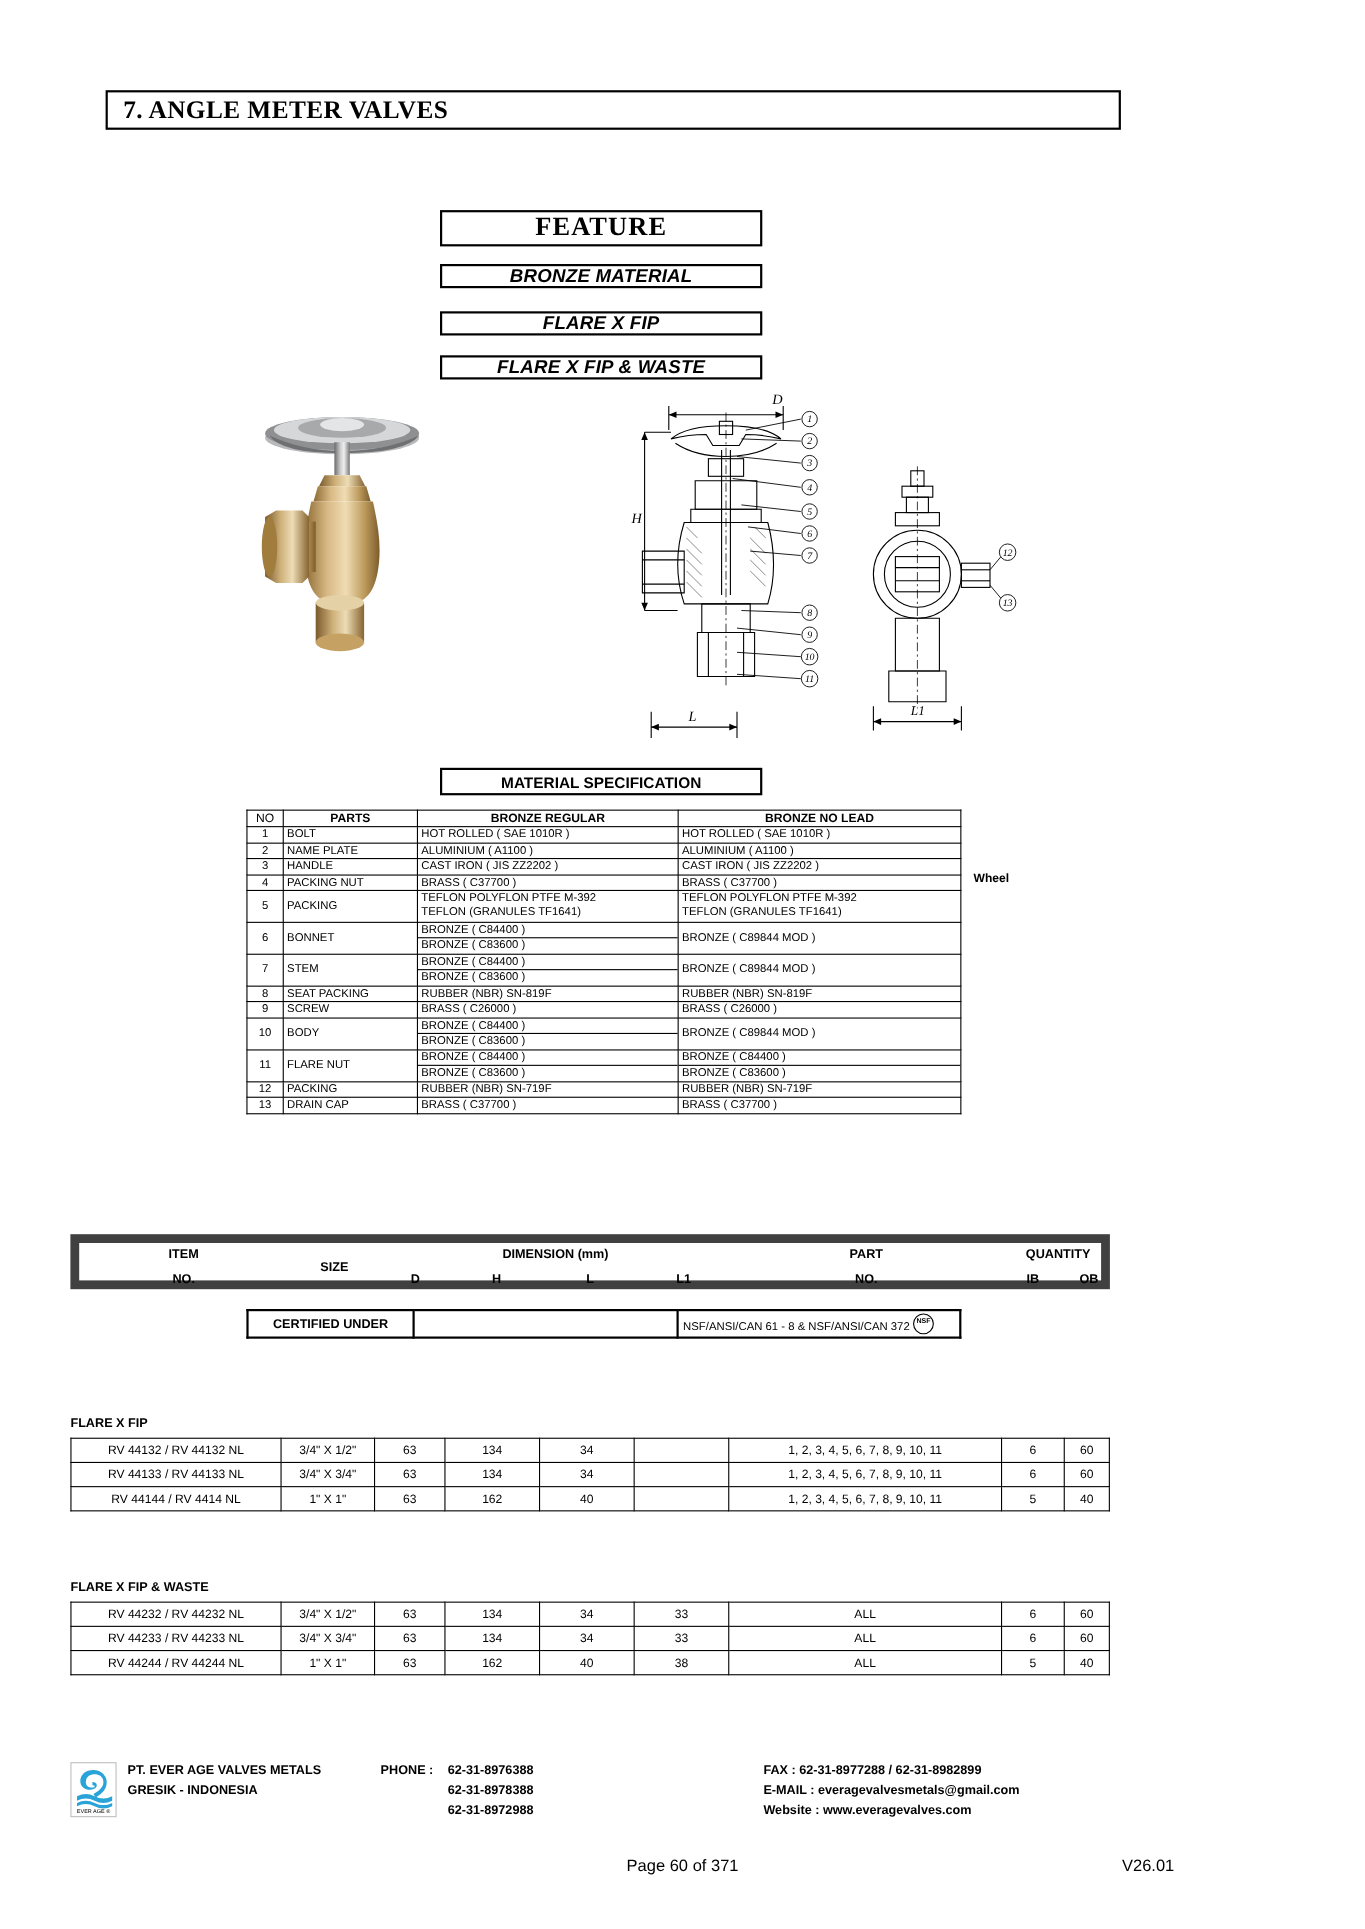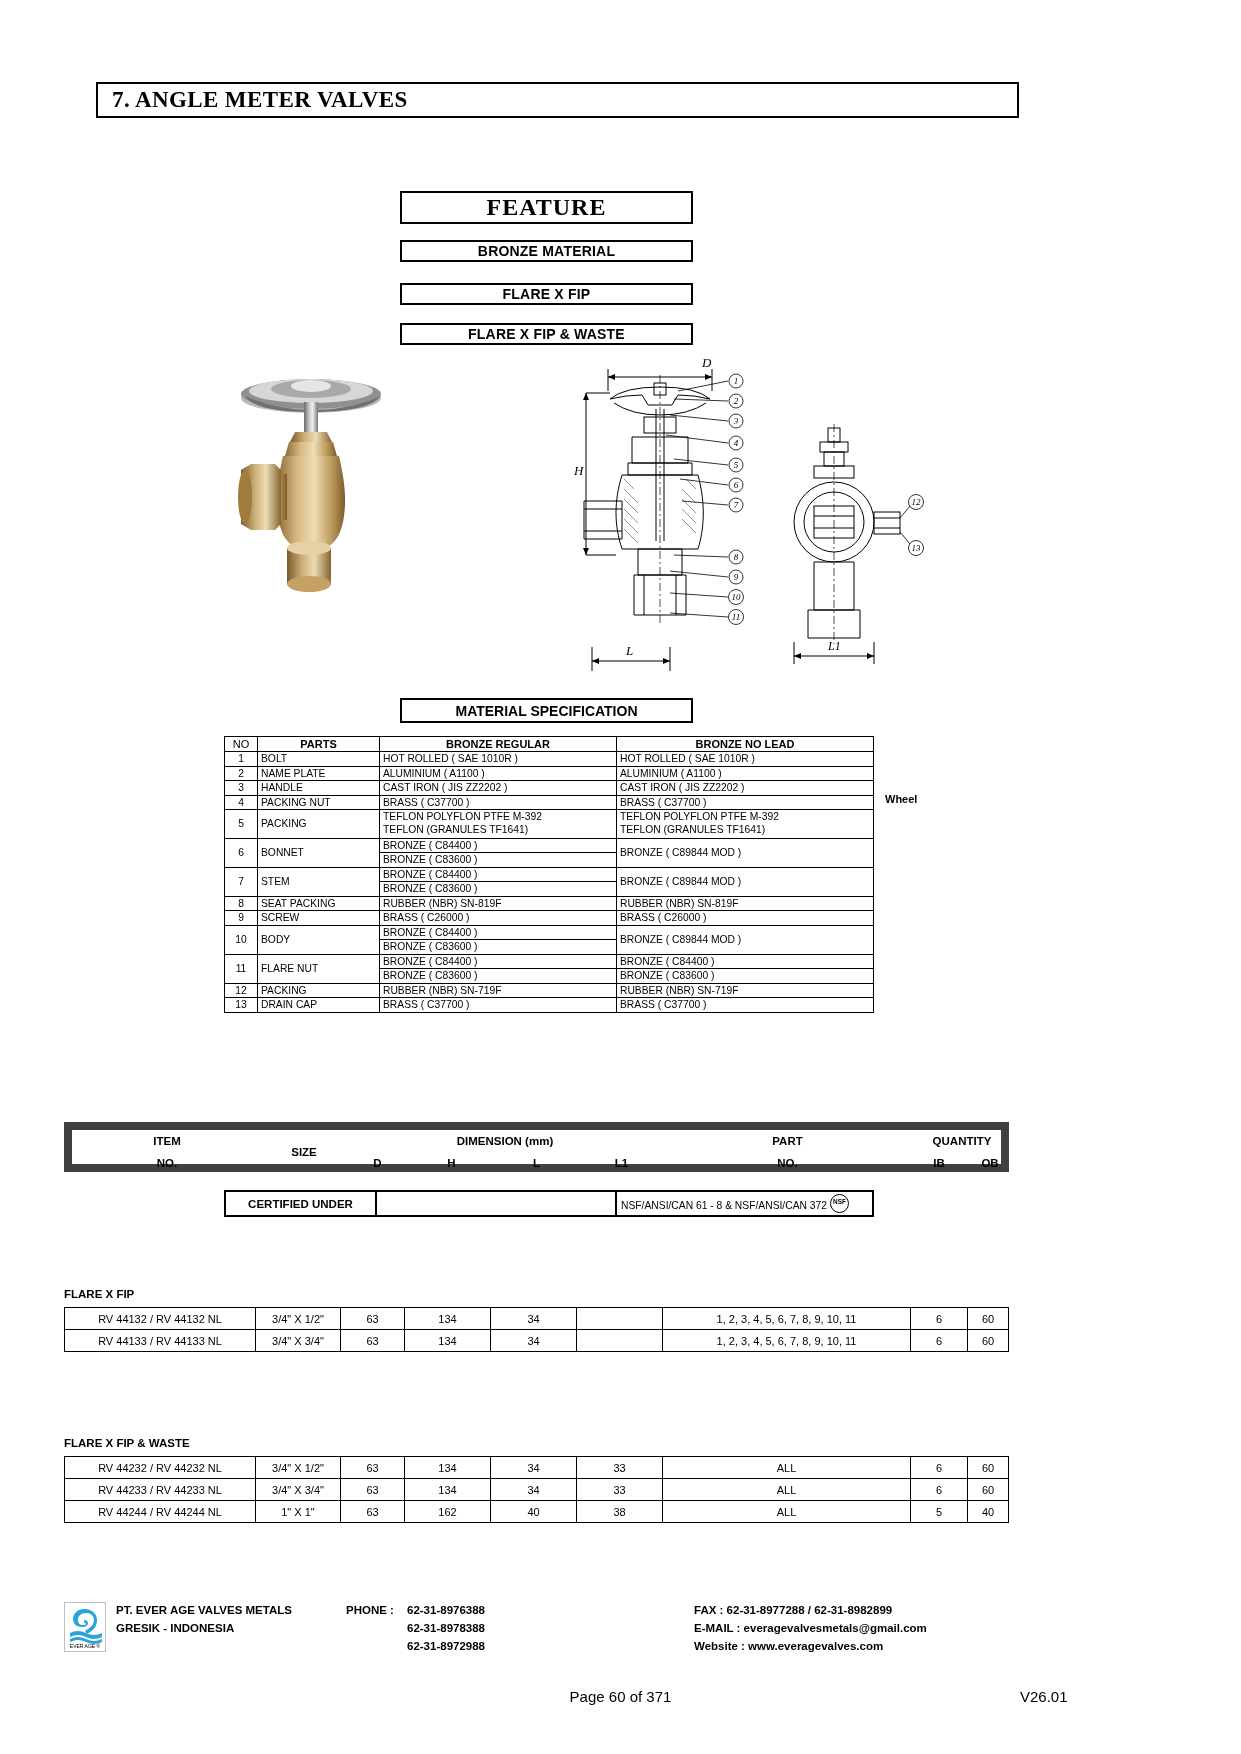--- a/index.html
+++ b/index.html
@@ -14,21 +14,21 @@
   #sec2{left:96px;top:128px;width:923px;height:36px;}
 
   
   .fbox{position:absolute;border:2px solid #000;box-sizing:border-box;
         display:flex;align-items:center;justify-content:center;}
   #feature-title{left:400px;top:191px;width:293px;height:33px;}
   #feature-title span{font-family:"Liberation Serif",serif;font-weight:bold;font-size:24px;letter-spacing:1px;}
   #feat1{left:400px;top:240px;width:293px;height:22px;}
   #feat2{left:400px;top:283px;width:293px;height:22px;}
   #feat3{left:400px;top:323px;width:293px;height:22px;}
-  .fbox .small{font-size:14px;font-weight:bold;letter-spacing:.2px;}
+  .fbox .small{font-size:17px;font-weight:bold;letter-spacing:.2px;font-style:italic;}
 
   
   #photo{position:absolute;left:215px;top:358px;width:190px;height:300px;}
 
   
   #drawing{position:absolute;left:570px;top:355px;width:340px;height:330px;}
   #drawing2{position:absolute;left:770px;top:420px;width:160px;height:250px;}
 
   
   #matspec{left:400px;top:698px;width:293px;height:25px;}
@@ -497,20 +497,31 @@
           <td class="w-item">RV 44133 / RV 44133 NL</td>
           <td class="w-size">3/4" X 3/4"</td>
           <td class="w-d">63</td>
           <td class="w-h">134</td>
           <td class="w-l">34</td>
           <td class="w-l1"></td>
           <td class="w-part">1, 2, 3, 4, 5, 6, 7, 8, 9, 10, 11</td>
           <td class="w-ib">6</td>
           <td class="w-ob">60</td>
         </tr>
+        <tr>
+          <td class="w-item">RV 44144 / RV 4414 NL</td>
+          <td class="w-size">1" X 1"</td>
+          <td class="w-d">63</td>
+          <td class="w-h">162</td>
+          <td class="w-l">40</td>
+          <td class="w-l1"></td>
+          <td class="w-part">1, 2, 3, 4, 5, 6, 7, 8, 9, 10, 11</td>
+          <td class="w-ib">5</td>
+          <td class="w-ob">40</td>
+        </tr>
       </tbody>
     </table>
 
   <div class="dim-label" id="lbl-waste">FLARE X FIP &amp; WASTE</div>
   <table class="dim" id="dim2">
       <tbody id="dim2-body">
         <tr>
           <td class="w-item">RV 44232 / RV 44232 NL</td>
           <td class="w-size">3/4" X 1/2"</td>
           <td class="w-d">63</td>

